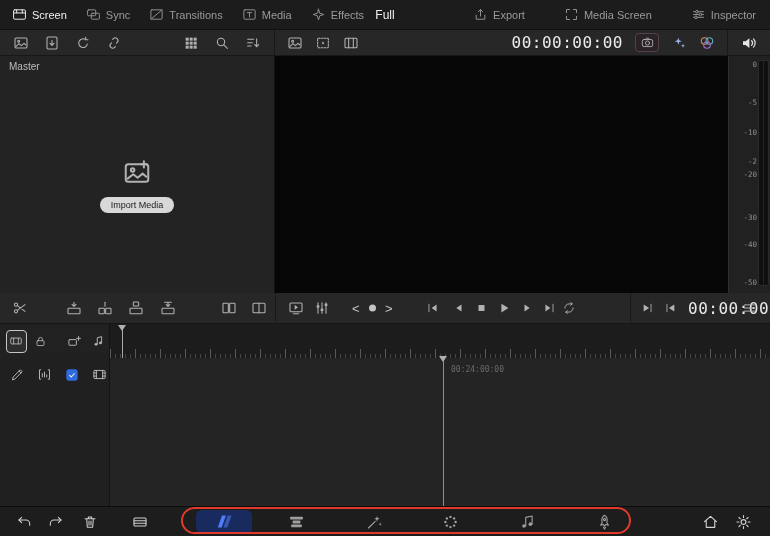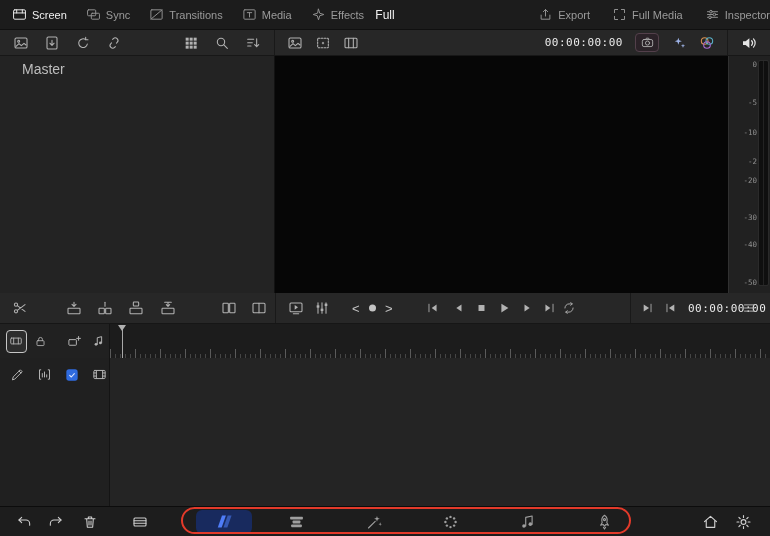--- a/index.html
+++ b/index.html
@@ -11,41 +11,41 @@
 .i16{width:16px;height:16px}.i17{width:17px;height:17px}.i18{width:18px;height:18px}.i30{width:30px;height:30px}
 .tbtn{cursor:pointer}
 .dim{color:#7c7c7c}
 
 .topbar{position:absolute;top:0;left:0;right:0;height:30px;background:#1c1c1c;display:flex;align-items:center;border-bottom:1px solid #101010}
 .tb-tabs{display:flex;gap:19px;margin-left:12px;align-items:center}
 .tb-item{display:flex;align-items:center;gap:5px;color:#9a9a9a;font-size:11px;cursor:pointer;white-space:nowrap}
 .tb-item .ic{color:#8f8f8f}
 .tb-item.active{color:#f0f0f0}.tb-item.active .ic{color:#e8e8e8}
 .tb-title{position:absolute;left:50%;transform:translateX(-50%);color:#f2f2f2;font-size:12px}
-.tb-actions{margin-left:auto;display:flex;gap:22px;}
+.tb-actions{margin-left:auto;display:flex;gap:39px;margin-right:14px}
 
 .toolbar2{position:absolute;top:30px;left:0;right:0;height:26px;background:#272727;display:flex;border-bottom:1px solid #171717}
 .t2-left{width:275px;display:flex;align-items:center;gap:15px;padding:0 13px;border-right:1px solid #191919}
 .t2-spacer{flex:1}
 .t2-mid{flex:1;display:flex;align-items:center;gap:12px;padding:0 12px;border-right:1px solid #191919}
 .cam-wrap{width:24px;height:19px;border:1px solid #53404b;background:#2b2228;border-radius:4px;display:inline-flex;align-items:center;justify-content:center;color:#e0609a;cursor:pointer}
 .magic{color:#9fb4e8}
 .t2-right{width:42px;display:flex;align-items:center;justify-content:center}
 .t2-right .ic{color:#e4e4e4}
-.timecode{font-family:"DejaVu Sans Mono",monospace;font-size:11px;color:#ececec;letter-spacing:.5px}
+.timecode{font-family:"DejaVu Sans Mono",monospace;font-size:16px;color:#ececec;letter-spacing:.5px}
 
 .main{position:absolute;top:56px;left:0;right:0;height:237px;display:flex}
 .media-panel{width:275px;background:#232323;position:relative;border-right:1px solid #121212}
-.bin-name{position:absolute;top:5px;left:22px;font-size:14px;color:#bdbdbd}
+.bin-name{position:absolute;top:5px;left:9px;font-size:10px;color:#bdbdbd}
 .import-wrap{position:absolute;top:102px;left:0;right:0;display:flex;flex-direction:column;align-items:center;gap:9px;color:#8e8e8e}
 .import-btn{background:#d8d8d8;color:#222;font-size:9px;padding:3px 11px;border-radius:9px;border:none;font-family:inherit;cursor:pointer}
 .viewer{flex:1;background:#060606}
 .meter{width:42px;background:#212121;position:relative;border-left:1px solid #303030}
 .mlabel{position:absolute;width:16px;text-align:right;right:13px;font-size:7.5px;color:#8f8f8f;font-family:"DejaVu Sans Mono",monospace}
-.ml0{top:4px}.ml1{top:42px}.ml2{top:72px}.ml3{top:101px}.ml4{top:120px}.ml5{top:157px}.ml6{top:184px}.ml7{top:222px}
+.ml0{top:4px}.ml1{top:42px}.ml2{top:72px}.ml3{top:101px}.ml4{top:114px}.ml5{top:157px}.ml6{top:184px}.ml7{top:222px}
 .meter-ticks{position:absolute;right:10px;top:7px;bottom:16px;width:2px;background:repeating-linear-gradient(180deg,#565656 0 1px,transparent 1px 7px)}
 .meter-bars{position:absolute;right:2px;top:5px;bottom:8px;width:9px;background:linear-gradient(90deg,#0f0f0f 0 4px,#232323 4px 5px,#0f0f0f 5px 9px);outline:1px solid #2a2a2a;border-radius:1px}
 
 .transport-row{position:absolute;top:293px;left:0;right:0;height:31px;background:#272727;border-bottom:1px solid #161616}
 .transport-row .abs,.bottombar .abs{position:absolute;top:50%;transform:translateY(-50%)}
 .transport-row::before{content:"";position:absolute;left:275px;top:0;bottom:0;width:1px;background:#191919}
 .transport-row::after{content:"";position:absolute;left:630px;top:0;bottom:0;width:1px;background:#191919}
 .trim-ch{font-size:13px;color:#c4c4c4;cursor:pointer;line-height:1}
 .trim-dot{width:7px;height:7px;border-radius:50%;background:#c4c4c4;cursor:pointer}
 
@@ -134,21 +134,21 @@
             </svg>
           </span>
         <span>Export</span>
       </div>
       <div class="tb-item">
         <span class="ic i15">
             <svg xmlns="http://www.w3.org/2000/svg" viewBox="0 0 24 24" fill="none" stroke="currentColor" stroke-width="1.6" stroke-linecap="round" stroke-linejoin="round">
               <path d="M4 9V4h5M15 4h5v5M20 15v5h-5M9 20H4v-5"></path>
             </svg>
           </span>
-        <span>Full Media</span>
+        <span>Media Screen</span>
       </div>
       <div class="tb-item">
         <span class="ic i15">
             <svg xmlns="http://www.w3.org/2000/svg" viewBox="0 0 24 24" fill="none" stroke="currentColor" stroke-width="1.6" stroke-linecap="round" stroke-linejoin="round">
               <path d="M4 7.5h16M4 12h16M4 16.5h16"></path>
               <circle cx="9.5" cy="7.5" r="2.2" fill="#272727"></circle>
               <circle cx="15" cy="12" r="2.2" fill="#272727"></circle>
               <circle cx="8" cy="16.5" r="2.2" fill="#272727"></circle>
             </svg>
           </span>
@@ -261,20 +261,30 @@
             <path fill="currentColor" stroke="none" d="M4 9.5v5h3.5l5 4v-13l-5 4z"></path>
             <path d="M15.5 9a4.5 4.5 0 0 1 0 6M18 6.5a8 8 0 0 1 0 11"></path>
           </svg>
         </span>
     </div>
   </div>
 
   <div class="main">
     <aside class="media-panel">
       <div class="bin-name">Master</div>
+      <div class="import-wrap">
+        <span class="ic i30">
+            <svg xmlns="http://www.w3.org/2000/svg" viewBox="0 0 24 24" fill="none" stroke="currentColor" stroke-width="1.6" stroke-linecap="round" stroke-linejoin="round">
+              <rect x="3" y="5" width="18" height="14" rx="2"></rect>
+              <circle cx="8.5" cy="9.5" r="1.4"></circle>
+              <path d="M4.5 16.5L9 13l3.5 2.8 4-3.3 3 2.5M17.5 2.5v5M15 5h5"></path>
+            </svg>
+          </span>
+        <button class="import-btn">Import Media</button>
+      </div>
     </aside>
     <div class="viewer"></div>
     <aside class="meter">
       <span class="mlabel ml0">0</span>
       <span class="mlabel ml1">-5</span>
       <span class="mlabel ml2">-10</span>
       <span class="mlabel ml3">-2</span>
       <span class="mlabel ml4">-20</span>
       <span class="mlabel ml5">-30</span>
       <span class="mlabel ml6">-40</span>
@@ -471,20 +481,26 @@
             <path d="M8.5 12.5l2.5 2.5 4.5-5" stroke="#dfe8ff"></path>
           </svg>
         </span>
       <span class="ic i15 tbtn">
           <svg xmlns="http://www.w3.org/2000/svg" viewBox="0 0 24 24" fill="none" stroke="currentColor" stroke-width="1.6" stroke-linecap="round" stroke-linejoin="round">
             <rect x="3" y="5.5" width="18" height="13" rx="1.5"></rect>
             <path d="M7 5.5v13M17 5.5v13M3 9.5h4M3 14.5h4M17 9.5h4M17 14.5h4"></path>
           </svg>
         </span>
     </div>
+    <div class="track-area">
+      <div class="ph2">
+          <i class="ph-tri"></i>
+        </div>
+      <span class="ph-label">00:24:00:00</span>
+    </div>
   </div>
 
   <div class="bottombar">
     <span class="ic i16 abs tbtn" style="left:16px">
         <svg xmlns="http://www.w3.org/2000/svg" viewBox="0 0 24 24" fill="none" stroke="currentColor" stroke-width="1.6" stroke-linecap="round" stroke-linejoin="round">
           <path d="M8.5 5L4.5 9l4 4"></path>
           <path d="M4.5 9H15a5.5 5.5 0 0 1 5.5 5.5V17"></path>
         </svg>
       </span>
     <span class="ic i16 abs tbtn" style="left:48px">

